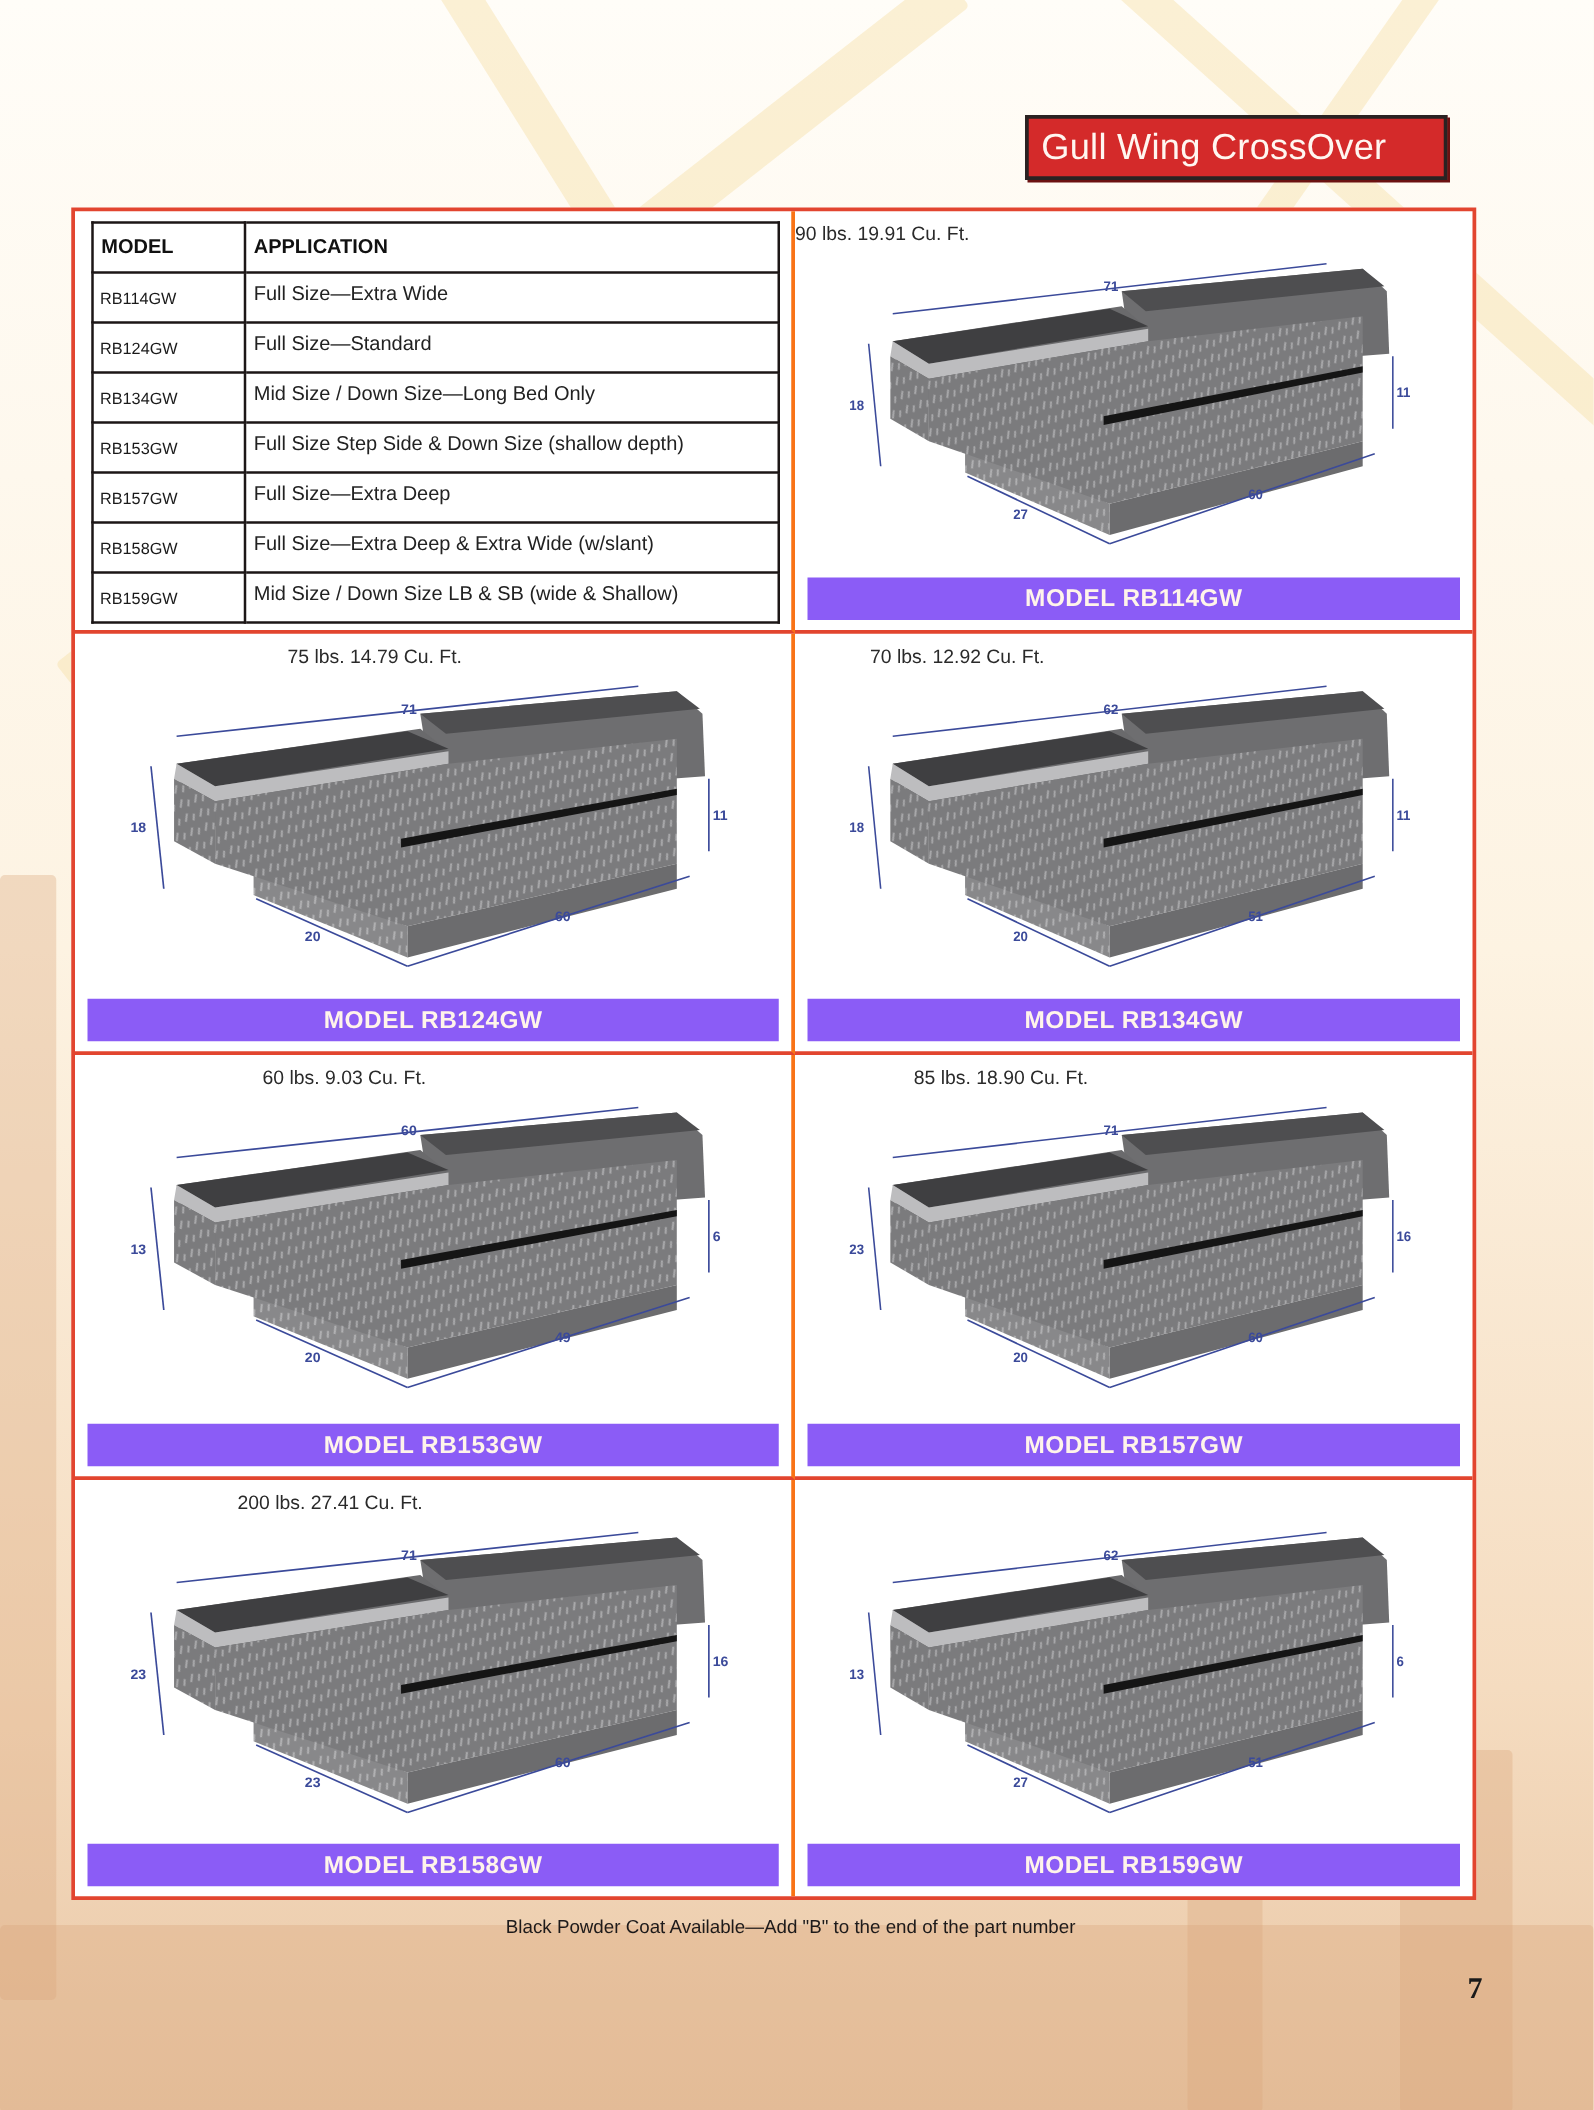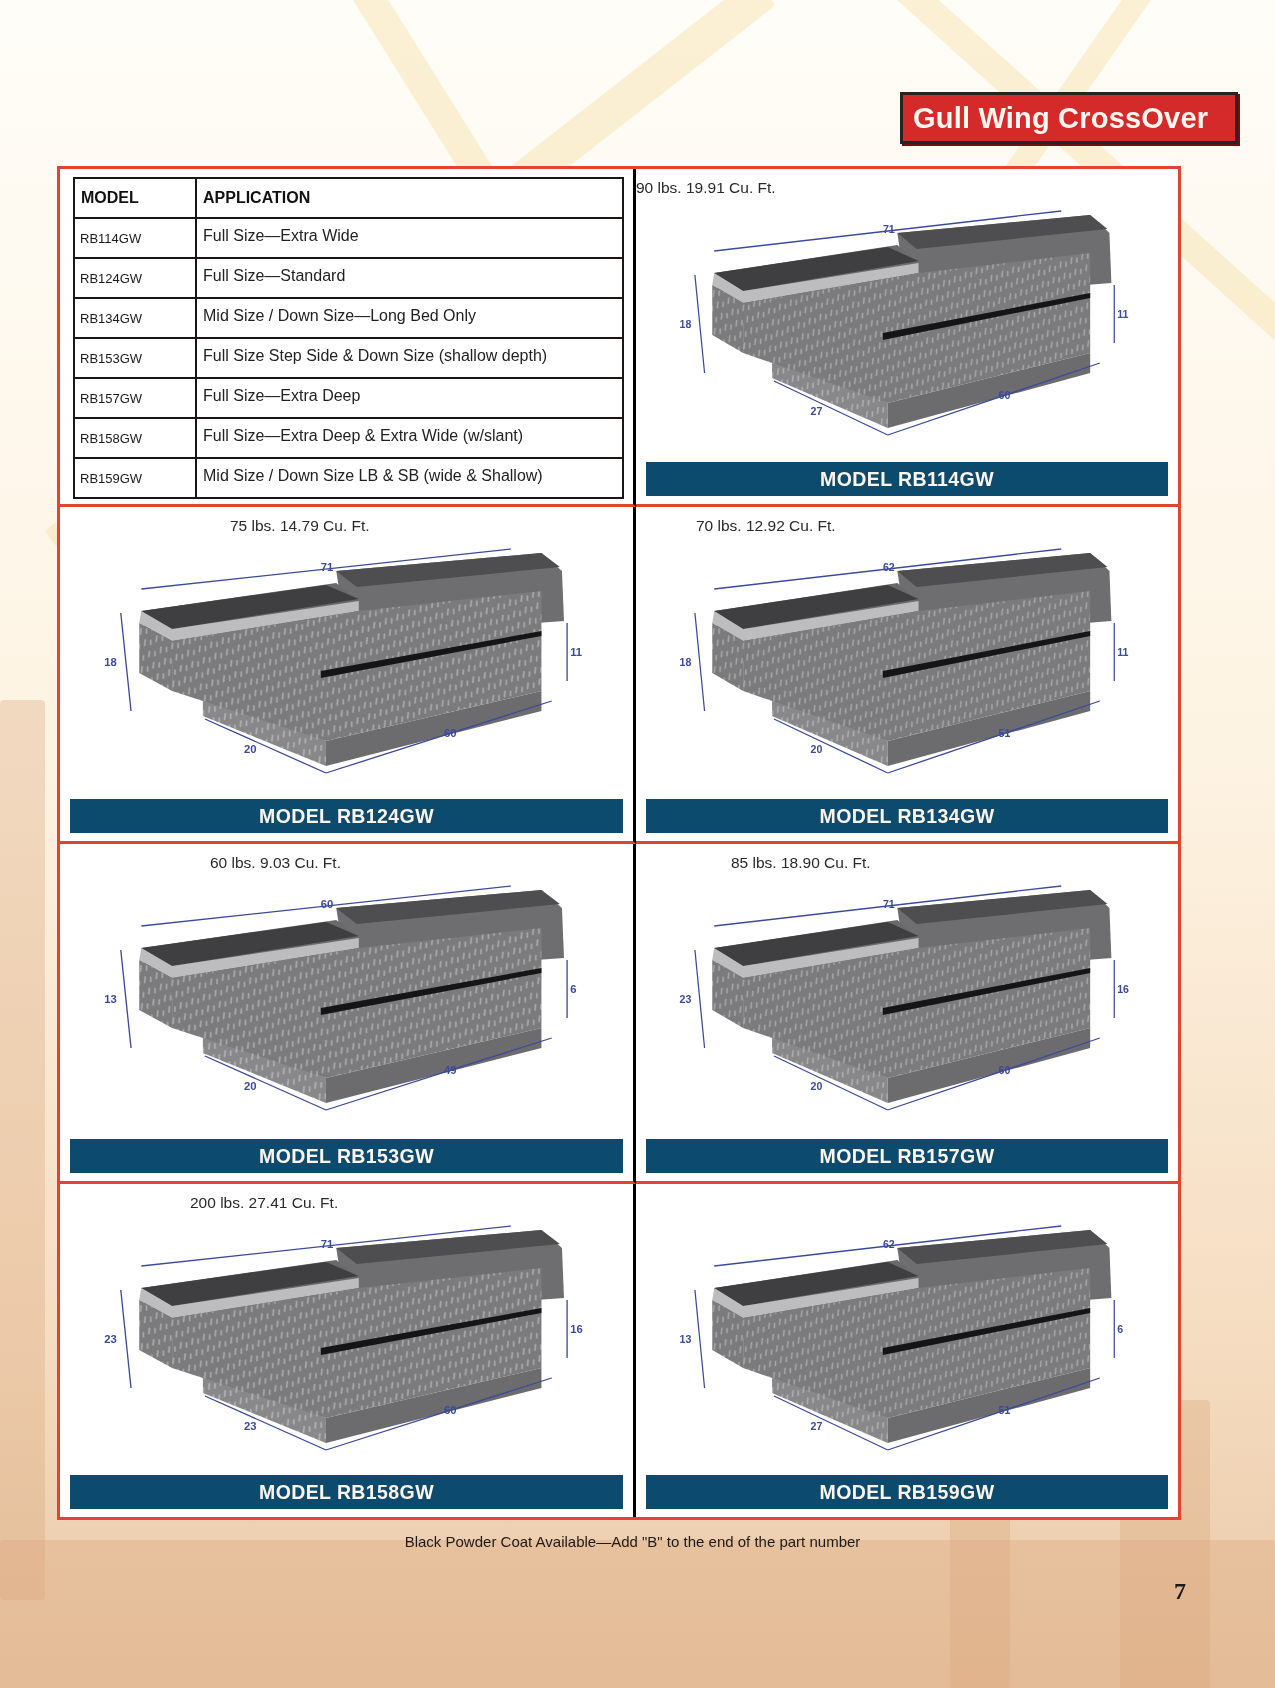--- a/index.html
+++ b/index.html
@@ -9,48 +9,48 @@
     font-family: "Liberation Sans", sans-serif;
     background: #fdf6ec;
   }
   
   .bg { position: absolute; inset: 0; overflow: hidden; z-index: 0;
     background: linear-gradient(180deg, #fffdf8 0%, #fdf3e2 45%, #f5dcc0 80%, #e9c7a6 100%); }
   .beam { position: absolute; background: #f6dfa8; opacity: .45; border-radius: 4px; }
   .beam.dark { background: #d9a57a; opacity: .35; }
 
   .brand-banner {
-    position: absolute; left: 900px; top: 92px; width: 338px; height: 52px;
+    position: absolute; left: 820px; top: 92px; width: 338px; height: 52px;
     background: #d42a2a; border: 3px solid #2a2222; box-shadow: 2px 2px 0 #6b1111;
-    color: #fff6f0; font-weight: bold; font-size: 29px; line-height: 46px;
+    color: #fff6f0; font-weight: normal; font-size: 29px; line-height: 46px;
     padding-left: 10px; letter-spacing: .2px; z-index: 2;
   }
 
   .frame {
     position: absolute; left: 57px; top: 166px; width: 1124px; height: 1354px;
     border: 3px solid #e2452f; background: #ffffff; z-index: 2;
     display: grid; grid-template-columns: 576px 1fr; grid-template-rows: 338px 337px 340px 1fr;
   }
-  .cell { position: relative; border-right: 3px solid #000000; border-bottom: 3px solid #e2452f; overflow: hidden; }
+  .cell { position: relative; border-right: 3px solid #f97316; border-bottom: 3px solid #e2452f; overflow: hidden; }
   .cell.rc { border-right: none; }
   .cell.lr { border-bottom: none; }
 
   
   .app-table { position: absolute; left: 13px; top: 8px; width: 551px; border-collapse: collapse; }
   .app-table td, .app-table th { border: 2px solid #1c1616; height: 40px; text-align: left; vertical-align: middle; }
   .app-table th { font-size: 16px; font-weight: bold; color: #111; padding-left: 6px; }
   .app-table td.model { width: 122px; font-size: 13px; color: #1a1a1a; padding-left: 5px; }
   .app-table td.app { font-size: 16px; color: #222; padding: 0 0 10px 6px; vertical-align: top; padding-top: 8px; }
 
   .spec { position: absolute; left: 0; right: 0; top: 10px; font-size: 15.5px; color: #2a2a2a; }
   .box-area { position: absolute; left: 30px; right: 30px; top: 34px; height: 240px; }
   .box-area svg { width: 100%; height: 100%; }
   .model-bar {
     position: absolute; left: 10px; right: 10px; bottom: 8px; height: 34px;
-    background: #0c4a6e; color: #fff4ea; text-align: center;
+    background: #8b5cf6; color: #fff4ea; text-align: center;
     font-weight: bold; font-size: 19.5px; line-height: 34px; letter-spacing: .4px;
   }
 
   .footnote { position: absolute; left: 0; width: 1275px; top: 1533px; text-align: center;
     font-size: 15px; color: #1d1a1a; z-index: 2; padding-right: 10px; }
   .page-num { position: absolute; left: 1174px; top: 1578px; font-family: "Liberation Serif", serif;
     font-weight: bold; font-size: 24px; color: #1a1a1a; z-index: 2; }
 </style>
 </head>
 <body>

